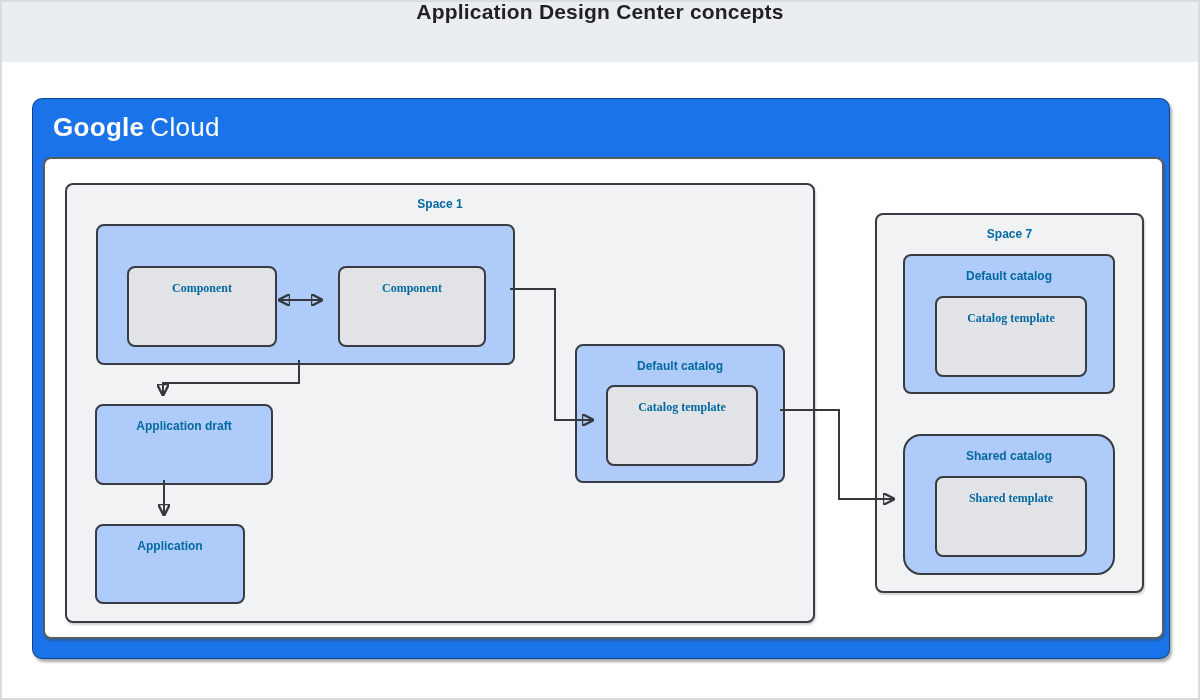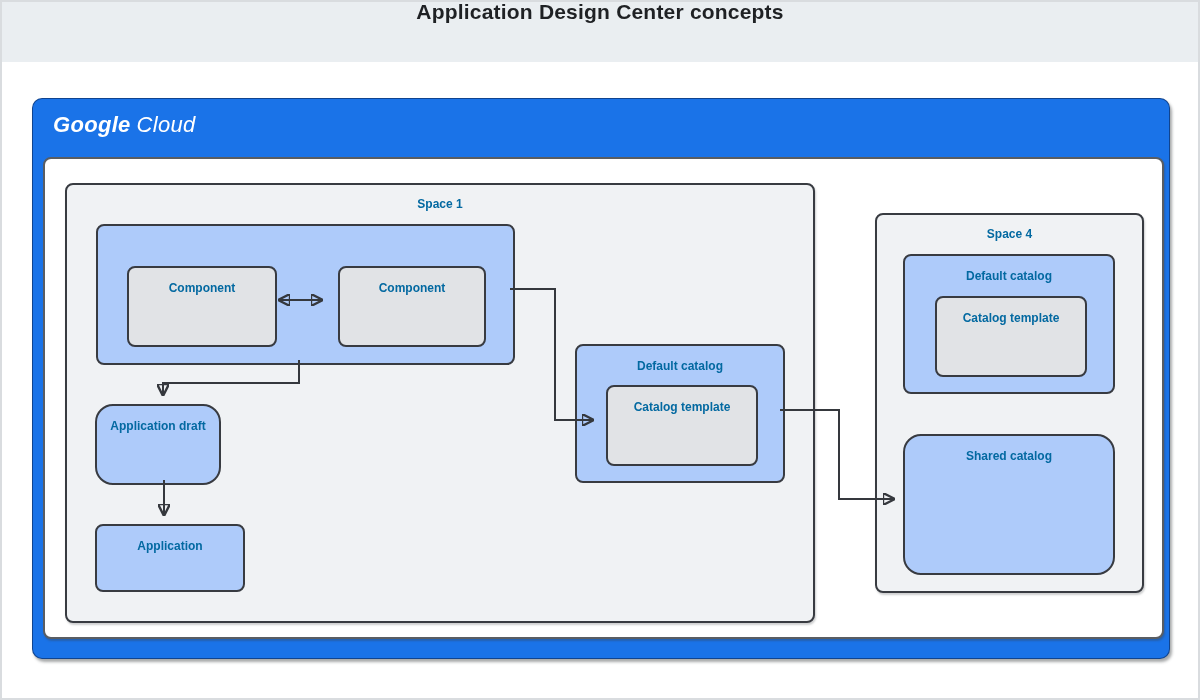--- a/index.html
+++ b/index.html
@@ -11,32 +11,32 @@
   .banner{
     position:absolute;left:0;top:0;width:1200px;height:62px;background:#eaeef1;
     display:flex;align-items:flex-start;justify-content:center;
   }
   .banner .title{font-size:21px;font-weight:700;color:#1f2124;letter-spacing:.2px;}
   .cloud-frame{
     position:absolute;left:32px;top:98px;width:1138px;height:561px;background:#1a73e8;
     border:1px solid rgba(10,30,70,.55);border-radius:10px;
     box-shadow:2px 3px 3px rgba(60,64,67,.45);box-sizing:border-box;
   }
-  .brand{position:absolute;left:20px;top:13px;font-size:22px;color:#ffffff;letter-spacing:.3px;font-style:italic;}
+  .brand{position:absolute;left:20px;top:13px;font-size:26px;color:#ffffff;letter-spacing:.3px;}
   .brand .g{font-weight:700;}
   .brand .c{font-weight:400;margin-left:6px;}
   .canvas{
     position:absolute;left:10px;top:58px;width:1121px;height:482px;background:#ffffff;
     border:2px solid #595d63;border-radius:8px;box-sizing:border-box;
     box-shadow:1px 2px 2px rgba(60,64,67,.35);
   }
   .box{position:absolute;box-sizing:border-box;border:2px solid #383b41;border-radius:8px;}
   .space{background:#f0f2f4;box-shadow:1px 2px 2px rgba(60,64,67,.25);}
   .blue{background:#aecbfa;}
-  .gray{background:#e1e3e6;}
+  .gray{background:#e1e3e6;font-family:Liberation Serif, serif;}
   .lbl{
     position:absolute;left:0;right:0;top:13px;text-align:center;
     font-size:12px;font-weight:700;color:#0369a1;white-space:nowrap;
   }
   .space > .lbl{top:12px;}
   svg.connectors{position:absolute;left:0;top:0;width:1200px;height:700px;pointer-events:none;z-index:40;}
   svg.connectors path{stroke:#35383d;stroke-width:2;fill:none;}
 </style>
 </head>
 <body>
@@ -58,48 +58,51 @@
 
         <div class="box blue" style="left:29px;top:39px;width:419px;height:141px;">
           <div class="box gray" style="left:29px;top:40px;width:150px;height:81px;">
             <div class="lbl">Component</div>
           </div>
           <div class="box gray" style="left:240px;top:40px;width:148px;height:81px;">
             <div class="lbl">Component</div>
           </div>
         </div>
 
-        <div class="box blue" style="left:28px;top:219px;width:126px;height:81px;border-radius:18px;">
+        <div class="box blue" style="left:28px;top:219px;width:178px;height:81px;">
           <div class="lbl">Application draft</div>
         </div>
 
-        <div class="box blue" style="left:28px;top:339px;width:150px;height:68px;">
+        <div class="box blue" style="left:28px;top:339px;width:150px;height:80px;">
           <div class="lbl">Application</div>
         </div>
 
         <div class="box blue" style="left:508px;top:159px;width:210px;height:139px;">
           <div class="lbl">Default catalog</div>
           <div class="box gray" style="left:29px;top:39px;width:152px;height:81px;">
             <div class="lbl">Catalog template</div>
           </div>
         </div>
       </div>
 
       <div class="box space" style="left:830px;top:54px;width:269px;height:380px;">
-        <div class="lbl">Space 4</div>
+        <div class="lbl">Space 7</div>
 
         <div class="box blue" style="left:26px;top:39px;width:212px;height:140px;">
           <div class="lbl">Default catalog</div>
           <div class="box gray" style="left:30px;top:40px;width:152px;height:81px;">
             <div class="lbl">Catalog template</div>
           </div>
         </div>
 
         <div class="box blue" style="left:26px;top:219px;width:212px;height:141px;border-radius:18px;">
           <div class="lbl">Shared catalog</div>
+          <div class="box gray" style="left:30px;top:40px;width:152px;height:81px;">
+            <div class="lbl">Shared template</div>
+          </div>
         </div>
       </div>
 
     </div>
   </div>
 
   <svg class="connectors" viewBox="0 0 1200 700">
     <defs>
       <marker id="ah" viewBox="0 0 10 10" refX="10" refY="5" markerWidth="6" markerHeight="6" orient="auto-start-reverse">
         <path d="M0,0 L10,5 L0,10 z" fill="#35383d" stroke="none"></path>

